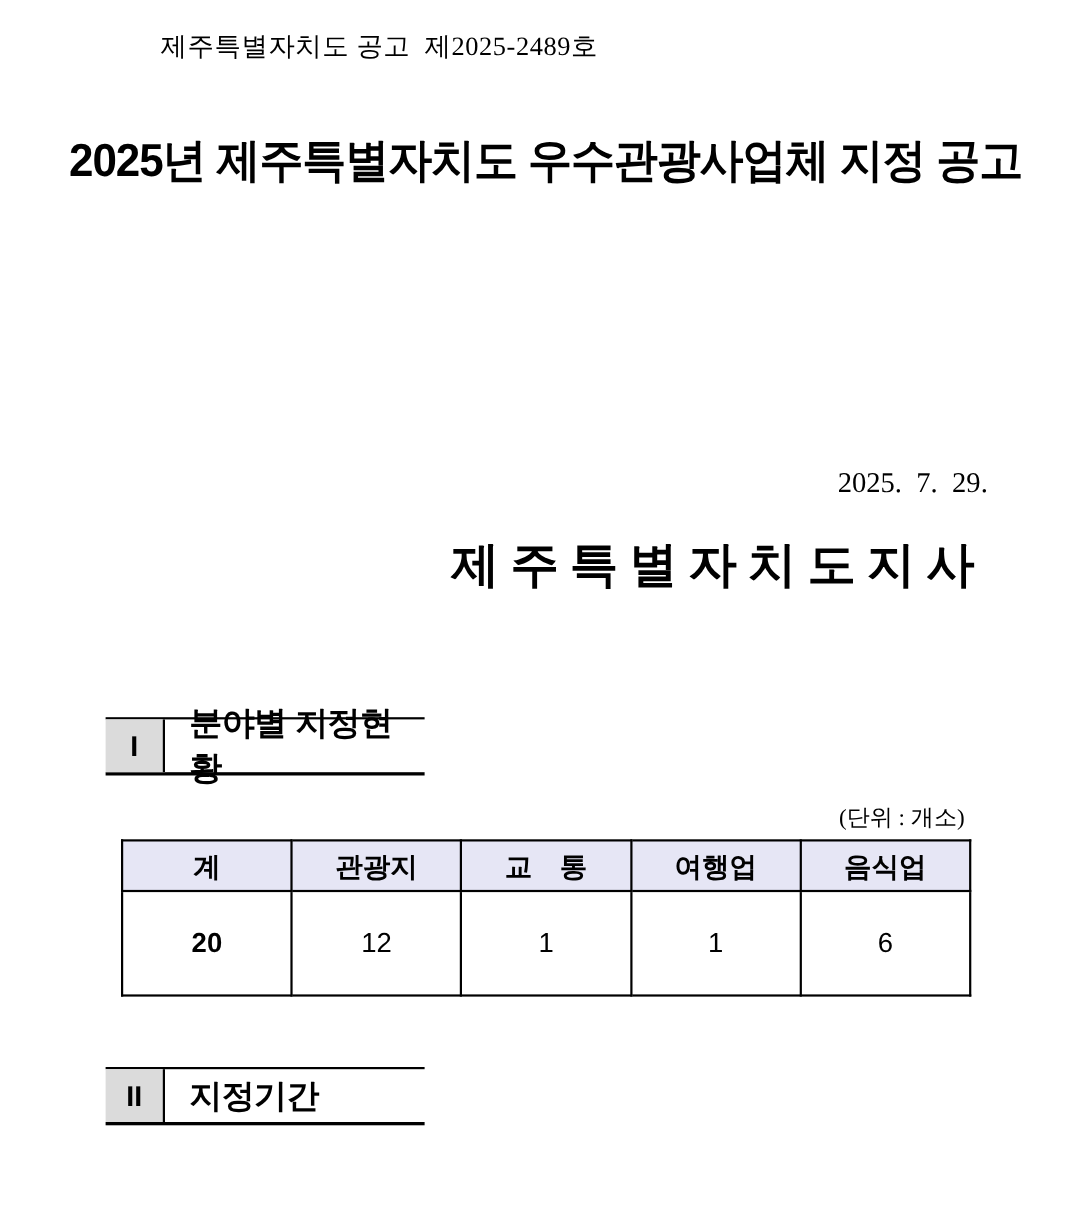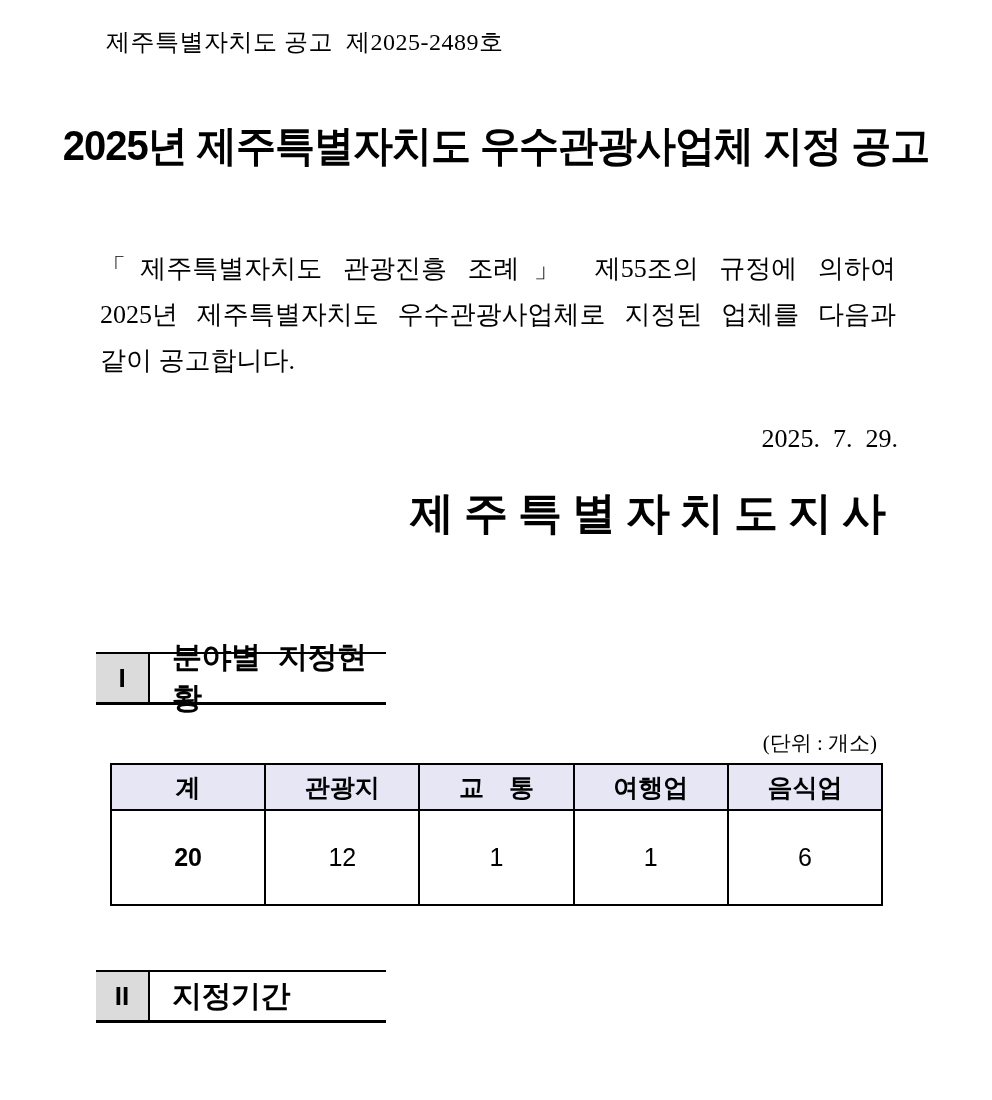--- a/index.html
+++ b/index.html
@@ -4,21 +4,21 @@
 <style>
   html,body{margin:0;padding:0;background:#fff;}
   .page{
     position:relative;
     width:992px;height:1100px;
     background:#ffffff;
     color:#000;
     font-family:"Liberation Serif","DejaVu Serif",serif;
     overflow:hidden;
   }
-  .serif{font-family:"Liberation Serif","DejaVu Serif",serif;}
+  .serif{font-family:"Liberation Serif","DejaVu Serif",serif;margin-left:40px;}
   .pre{white-space:pre;}
 
   .notice-number{
     position:absolute;left:106px;top:26px;
     font-size:24px;letter-spacing:.5px;
   }
   .doc-title{
     position:absolute;left:0;right:0;top:118px;
     text-align:center;
     font-family:"Liberation Sans","DejaVu Sans",sans-serif;
@@ -49,21 +49,21 @@
   .section-box.s2{top:970px;}
   .section-num{
     width:52px;background:#dbdbdb;border-right:2px solid #000;
     display:flex;align-items:center;justify-content:center;
     font-family:"Liberation Sans","DejaVu Sans",sans-serif;
     font-weight:bold;font-size:26px;
   }
   .section-title{
     flex:1;display:flex;align-items:center;
     padding-left:22px;
-    font-family:Liberation Mono, monospace;
+    font-family:Liberation Sans, sans-serif;
     font-weight:bold;font-size:30px;letter-spacing:-.5px;
   }
 
   .unit-label{
     position:absolute;right:115px;top:729px;
     font-size:21px;
     text-align:right;
   }
 
   table.status{
@@ -90,25 +90,20 @@
 </style>
 </head>
 <body>
 
 <div class="page">
 
   <div class="notice-number serif pre">제주특별자치도 공고  제2025-2489호</div>
 
   <div class="doc-title">2025년 제주특별자치도 우수관광사업체 지정 공고</div>
 
-  <div class="body-par serif">
-    <div class="body-line just">「제주특별자치도 관광진흥 조례」 제55조의 규정에 의하여</div>
-    <div class="body-line just">2025년 제주특별자치도 우수관광사업체로 지정된 업체를 다음과</div>
-    <div class="body-line">같이 공고합니다.</div>
-  </div>
 
   <div class="doc-date serif pre">2025.  7.  29.</div>
 
   <div class="signature serif">제주특별자치도지사</div>
 
   <div class="section-box s1">
     <div class="section-num">I</div>
     <div class="section-title">분야별 지정현황</div>
   </div>
 

